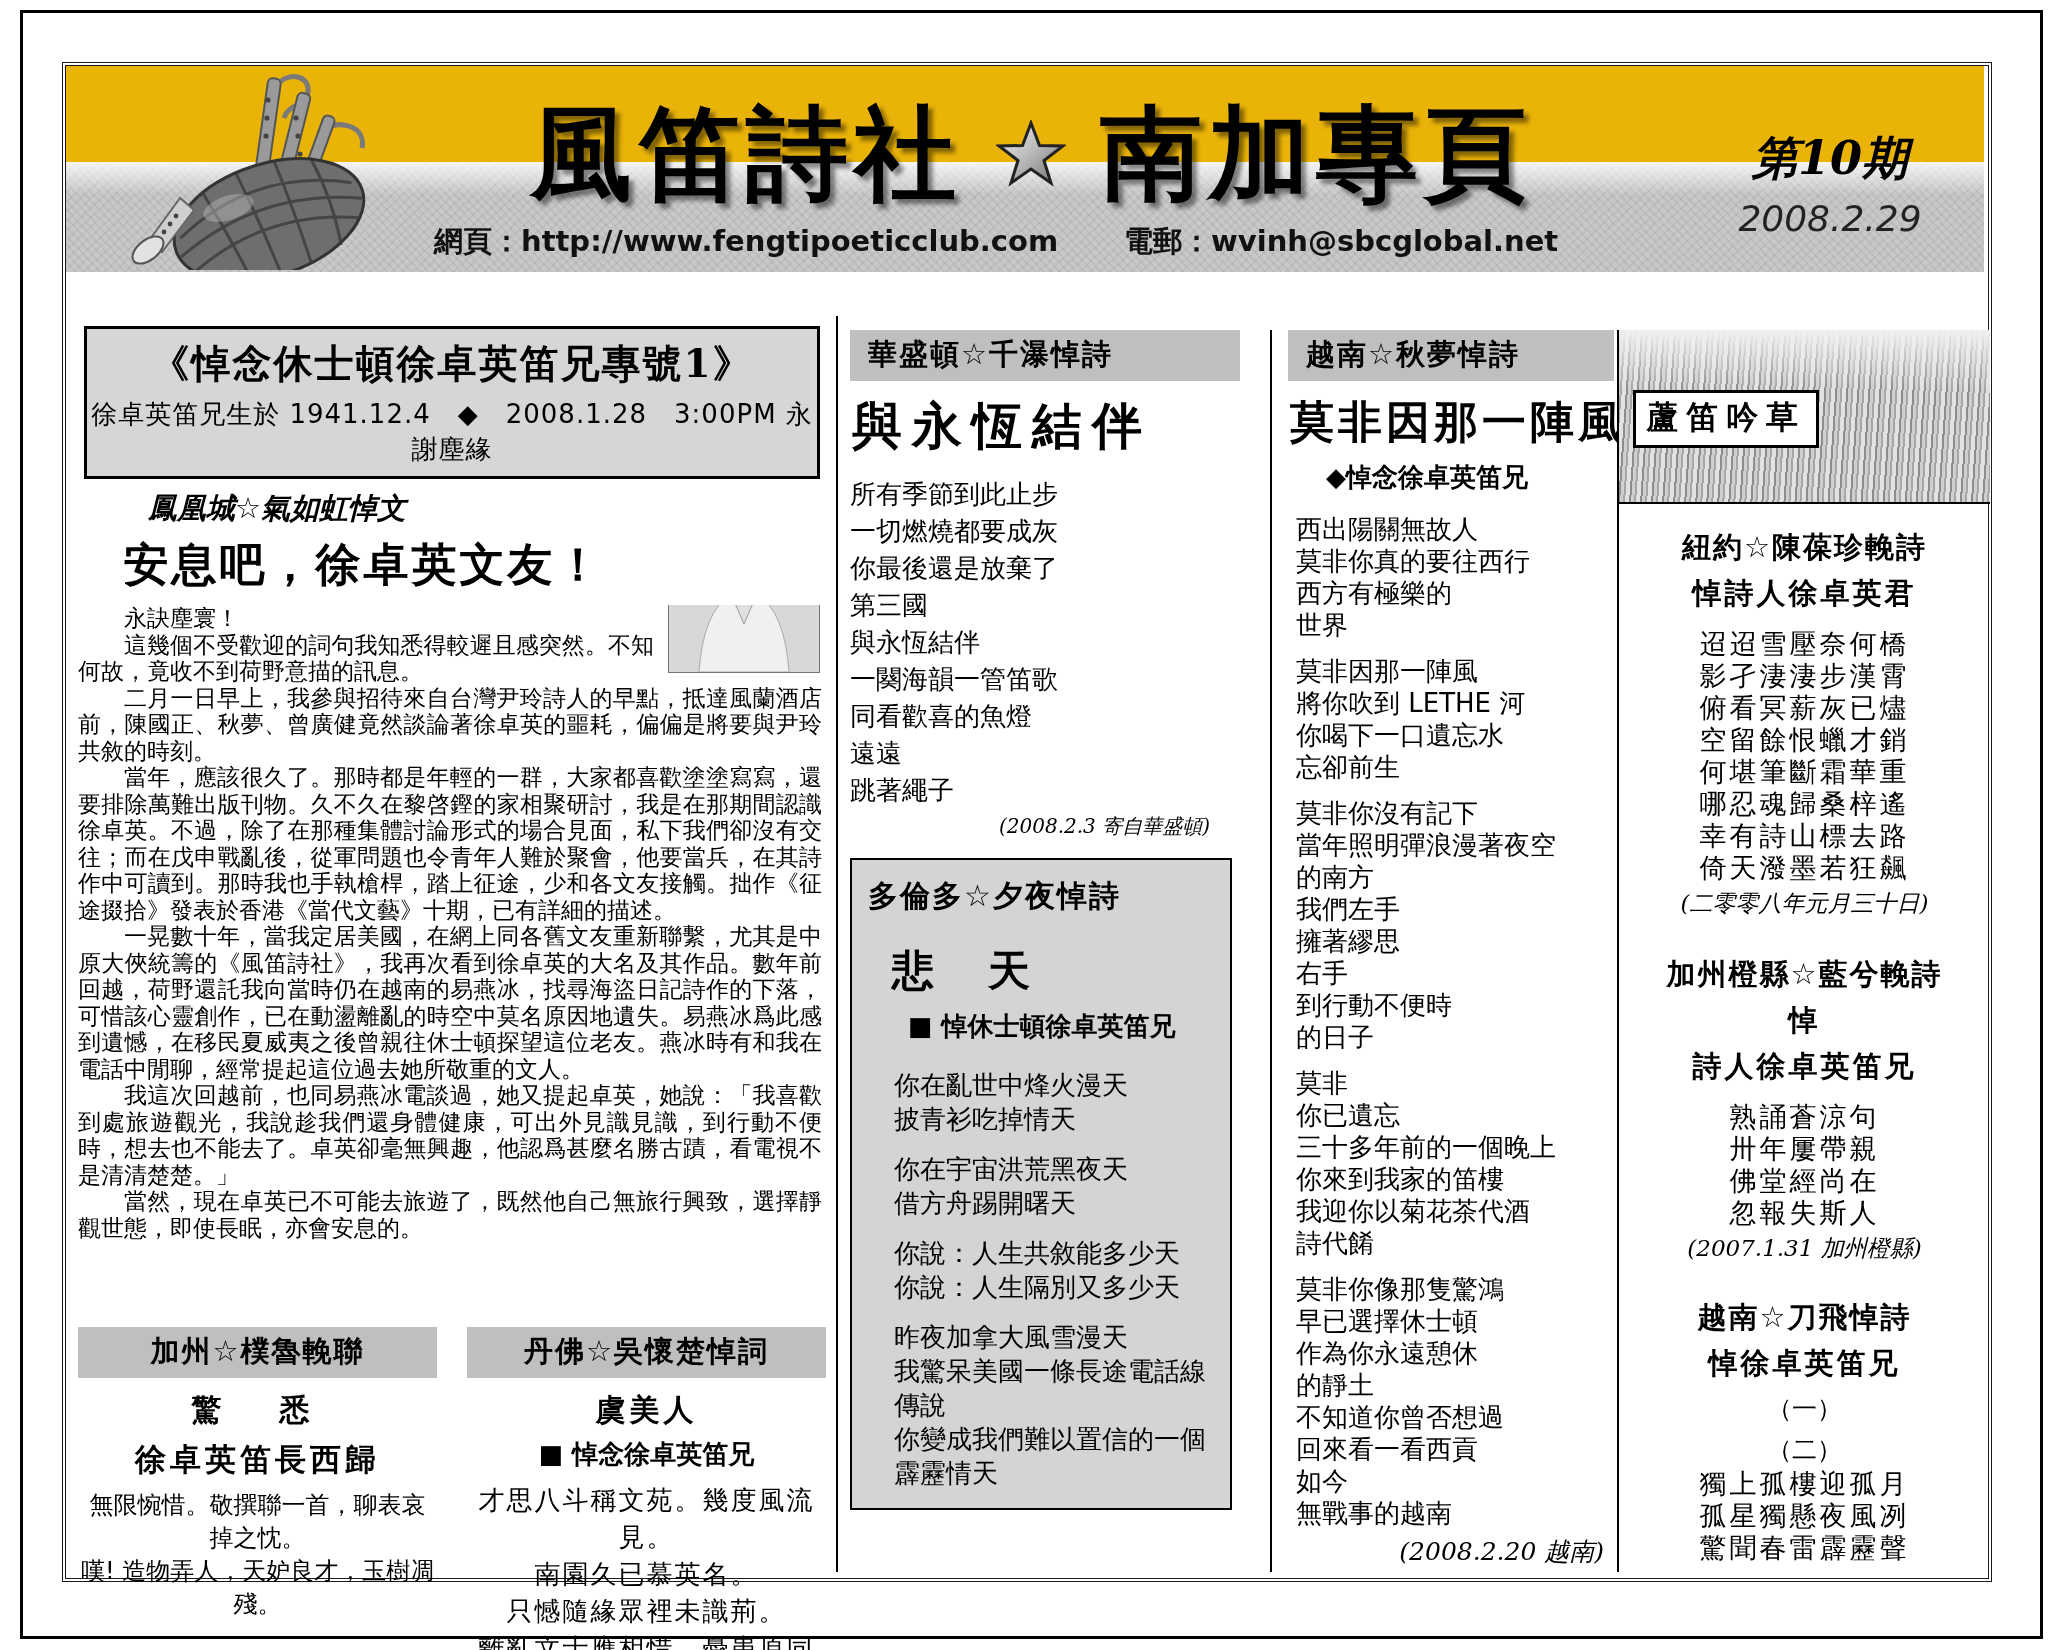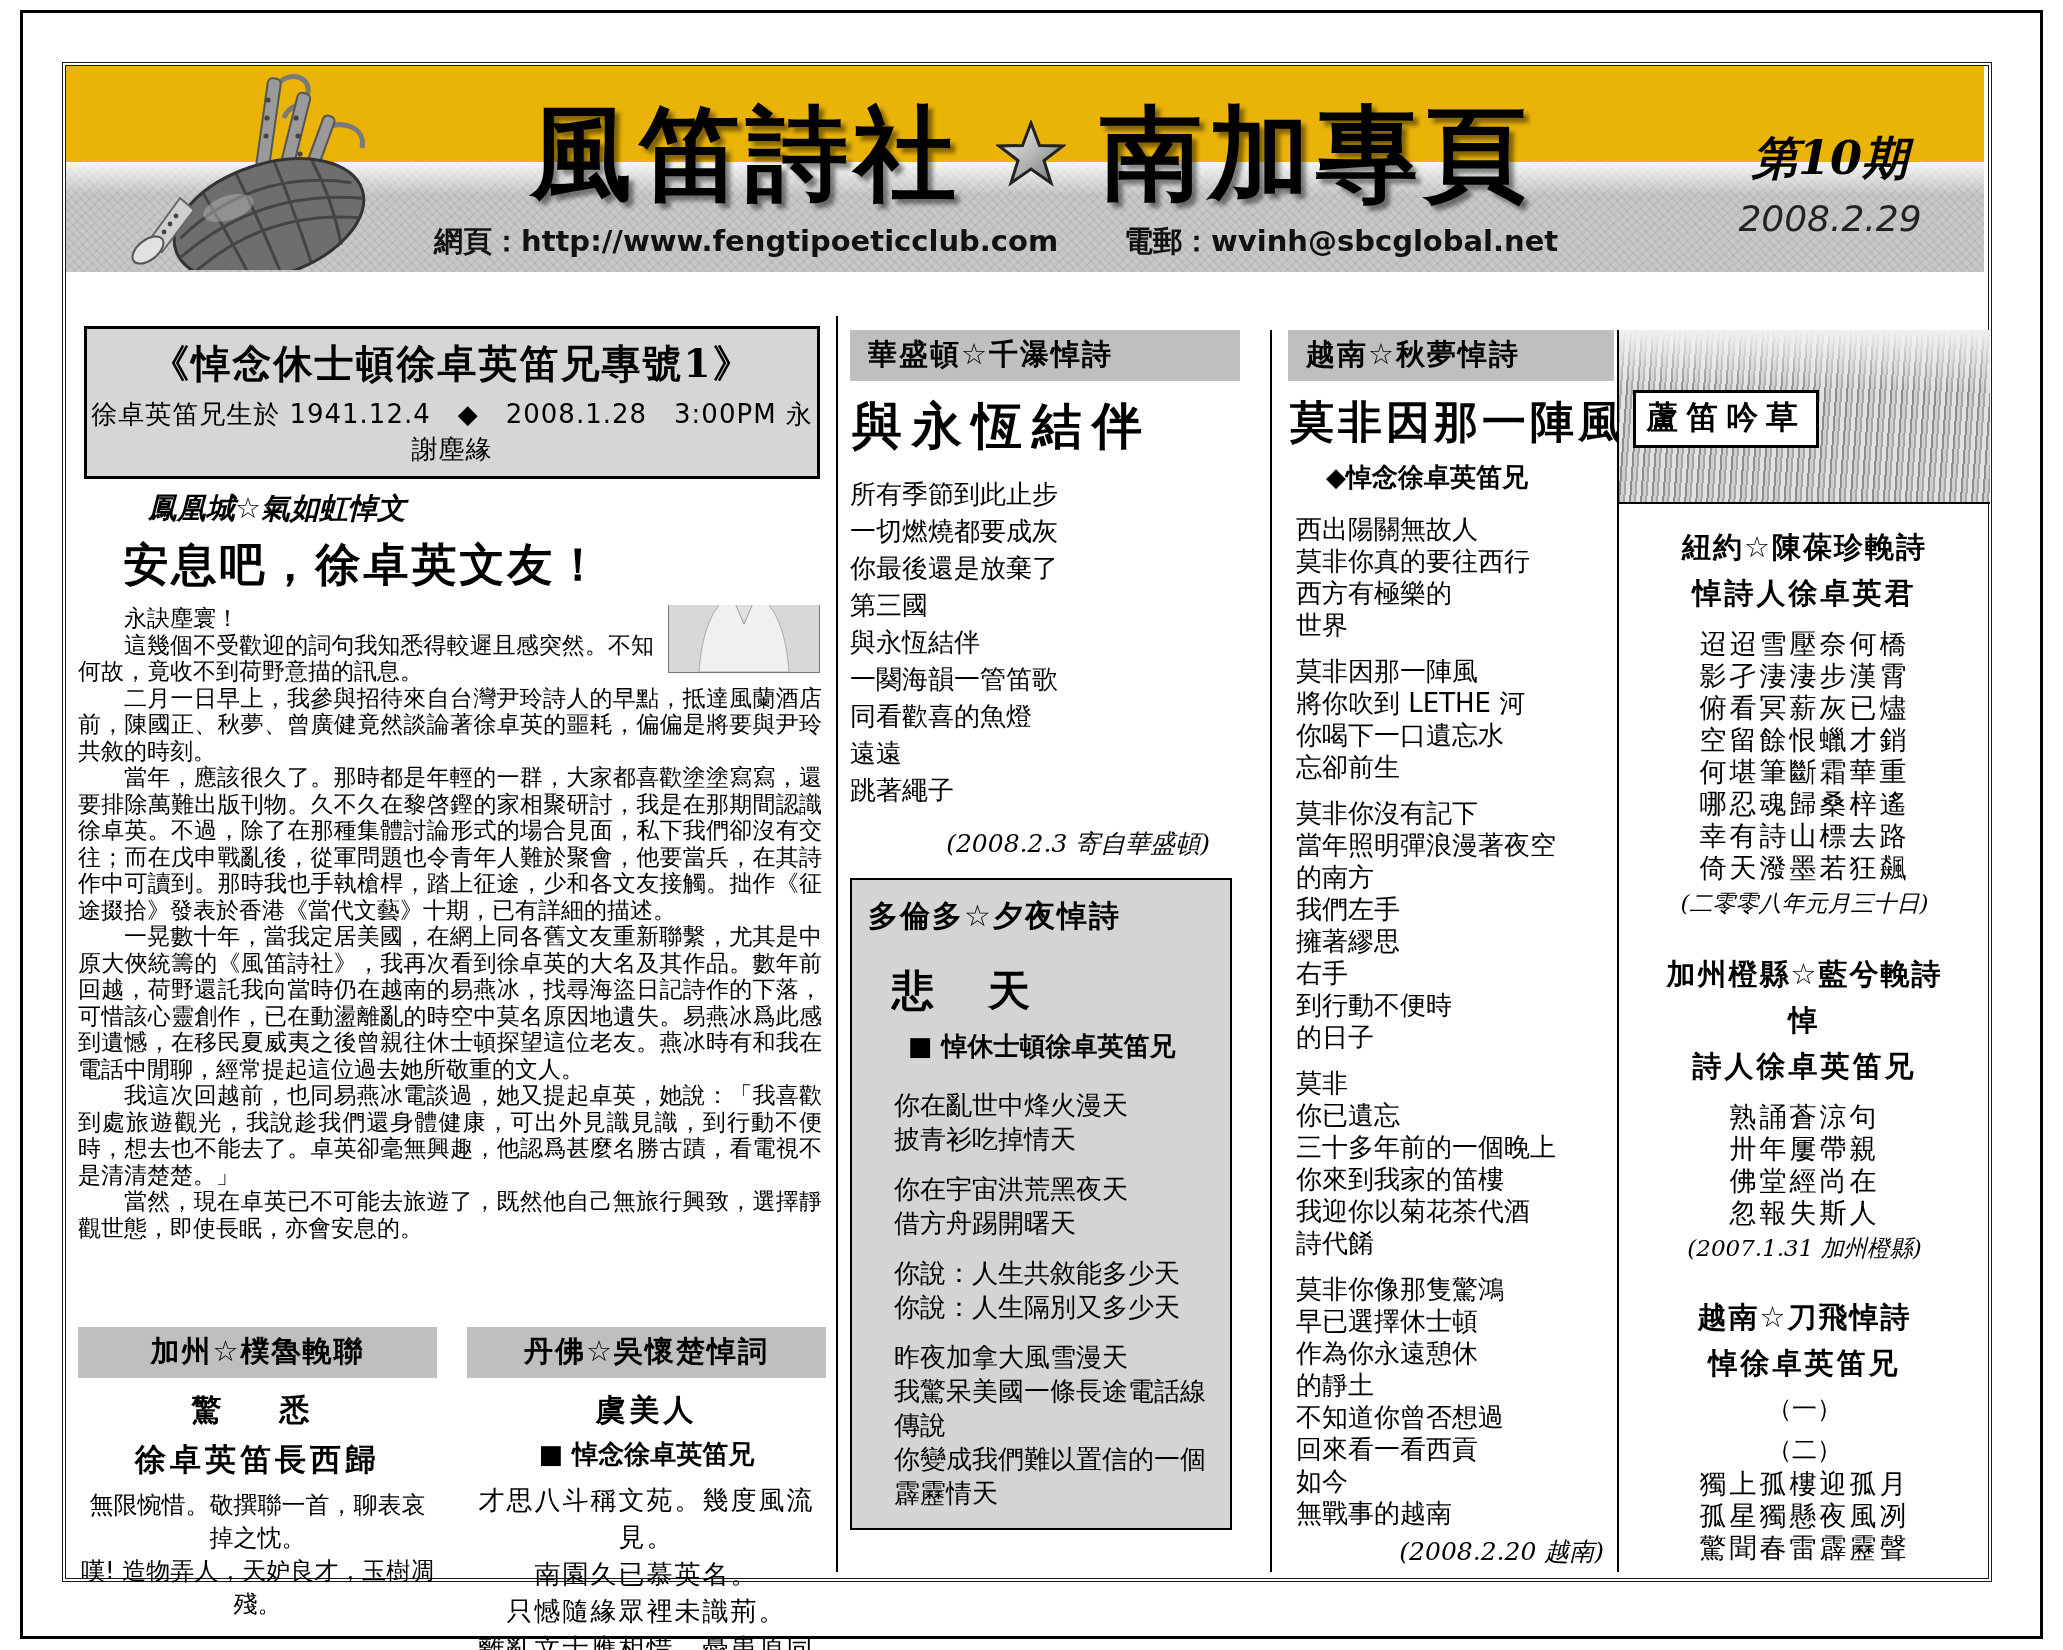--- a/index.html
+++ b/index.html
@@ -62,21 +62,21 @@
   .vlines { margin-top:10px; font-family:"DejaVu Serif", serif; }
   .vlines div { font-size:26px; line-height:37px; letter-spacing:2px; }
 
   
   .col2 { position:absolute; left:850px; top:330px; width:390px; }
   .col2 .bar, .col3 .bar { text-align:left; padding-left:18px; }
   .poem-title { font-size:50px; font-weight:bold; letter-spacing:10px; margin:12px 0 16px 2px; }
   .c2-lines div { font-size:26px; line-height:37px; }
   .c2-post { margin-top:22px; }
   .c2-post div { font-size:25px; line-height:35px; }
-  .c2-date { text-align:right; padding-right:30px; margin-top:18px; font-size:25px; }
+  .c2-date { text-align:right; padding-right:30px; margin-top:4px; font-size:20px; }
   .sad-box { margin-top:18px; margin-right:8px; border:2px solid #000; background:#d4d4d4; padding:16px 12px 18px 16px; }
   .sad-header { font-size:30px; font-weight:bold; letter-spacing:2px; }
   .sad-title { font-size:42px; font-weight:bold; letter-spacing:6px; margin:26px 0 10px 24px; }
   .sad-dedic { font-size:26px; font-weight:bold; margin-left:40px; }
   .sad-lines { margin:24px 0 0 26px; }
   .sad-lines div { font-size:26px; line-height:34px; }
   .sad-lines div.blank { height:16px; }
 
   
   .col3 { position:absolute; left:1288px; top:330px; width:326px; }

